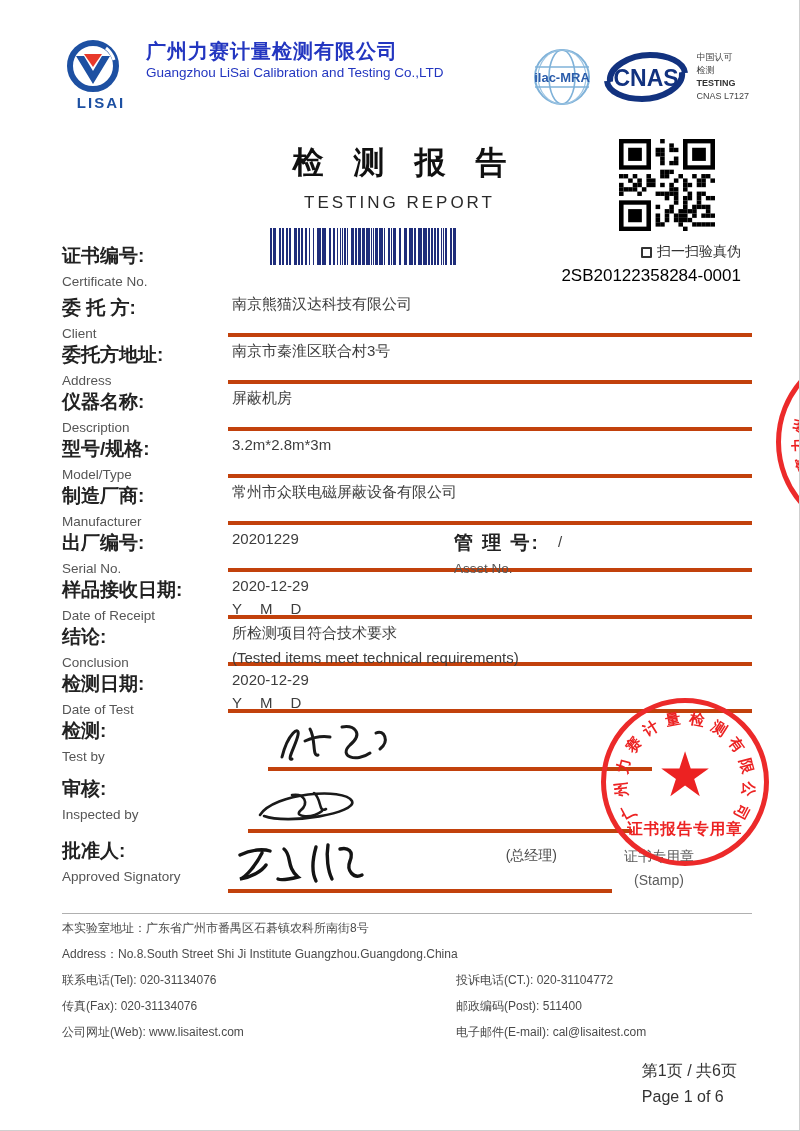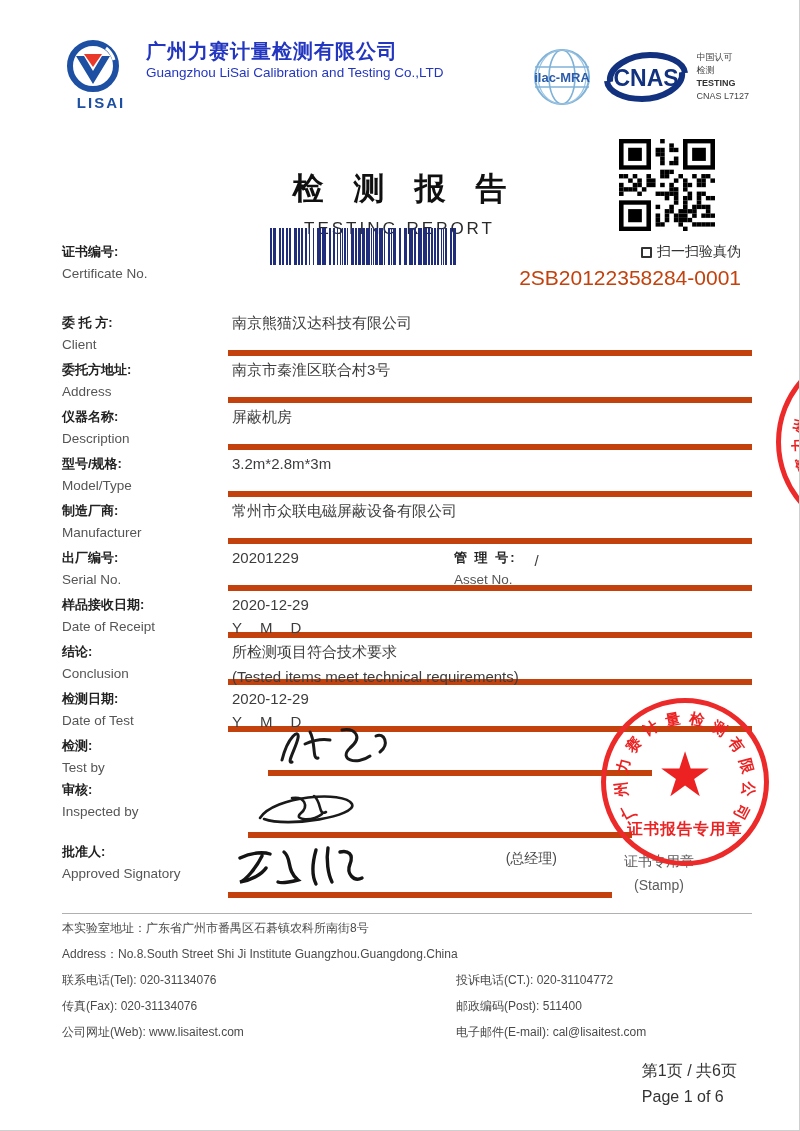--- a/index.html
+++ b/index.html
@@ -15,37 +15,37 @@
   .logo-wrap { width:78px; text-align:center; }
   .logo-text { color:#1d50a2; font-weight:bold; font-size:15px; letter-spacing:2px; margin-top:-2px; }
   .company { margin-left:6px; }
   .company-zh { color:#2336c0; font-weight:bold; font-size:20px; letter-spacing:1px; line-height:1.15; }
   .company-en { color:#2336c0; font-weight:normal; font-size:13.5px; margin-top:2px; }
   .accred { margin-left:auto; display:flex; align-items:center; gap:8px; padding-top:6px; }
   .cnas-txt { font-size:9px; color:#444; line-height:1.45; }
   .cnas-txt .b { font-weight:bold; color:#333; }
   
   .title-block { position:absolute; top:142px; left:0; width:100%; text-align:center; }
-  .title-zh { font-size:31px; font-weight:bold; color:#101010; letter-spacing:30px; padding-left:30px;margin-top:26px; }
+  .title-zh { font-size:31px; font-weight:bold; color:#101010; letter-spacing:30px; padding-left:30px; }
   .title-en { font-size:17px; color:#2a2a2a; letter-spacing:3px; margin-top:9px; }
   .qr { position:absolute; top:139px; left:619px; width:96px; height:92px; }
   
   .cert-label { position:absolute; top:243px; left:62px; }
-  .lab-zh { font-size:13px; font-weight:bold; color:#222; }
+  .lab-zh { font-size:19px; font-weight:bold; color:#222; }
   .lab-en { font-size:13.5px; color:#555; margin-top:5px; }
   .barcode { position:absolute; top:228px; left:270px; width:190px; height:37px; }
   .verify { position:absolute; top:243px; right:58px; text-align:right; }
   .verify-line { font-size:14px; color:#333; display:flex; align-items:center; justify-content:flex-end; gap:5px; }
   .scan-box { display:inline-block; width:11px; height:11px; border:2px solid #333; border-radius:1px; }
-  .verify-code { font-size:21px; color:#c2410c; margin-top:5px; }
+  .verify-code { font-size:17px; color:#000000; margin-top:5px; }
   
-  .form { position:absolute; top:290px; left:62px; width:690px;margin-top:19px; }
+  .form { position:absolute; top:290px; left:62px; width:690px; }
   .row { display:flex; }
   .row .label { width:166px; padding-top:5px; }
-  .row .value { flex:1; border-bottom:6px solid #c2410c; padding:5px 0 0 4px; font-size:15px; color:#3d3d3d; }
+  .row .value { flex:1; border-bottom:4px solid #c2410c; padding:5px 0 0 4px; font-size:15px; color:#3d3d3d; }
   .row .value .v2 { margin-top:6px; color:#3d3d3d; }
   .ymd { word-spacing:14px; }
   .h47 { height:47px; }
   .serial-val { display:flex; }
   .serial-left { flex:1; }
   .asset { width:298px; display:flex; }
   .asset .lab-zh { letter-spacing:2px; }
   .asset-val { font-size:15px; color:#3d3d3d; margin-left:18px; padding-top:3px; }
   .sig-row { position:relative; }
   .sig-row .value { flex:0 0 384px; display:flex; align-items:flex-end; }
@@ -394,21 +394,21 @@
       <div class="label">
           <div class="lab-zh">检测日期:</div>
           <div class="lab-en">Date of Test</div>
         </div>
       <div class="value">
           <div>2020-12-29</div>
           <div class="v2 ymd">Y M D</div>
         </div>
     </div>
 
-    <div class="row sig-row" style="height:44px;gap:40px;">
+    <div class="row sig-row" style="height:58px;gap:40px;">
       <div class="label">
           <div class="lab-zh">检测:</div>
           <div class="lab-en">Test by</div>
         </div>
       <div class="value">
         <svg width="130" height="48" viewBox="0 0 130 48">
           <g fill="none" stroke="#1a1a1a" stroke-width="3" stroke-linecap="round">
             <path d="M10 38 C16 14 28 6 26 16 C24 26 14 42 20 40"></path>
             <path d="M38 10 C44 20 40 38 46 36 M33 22 C42 18 52 17 58 18"></path>
             <path d="M70 8 C82 6 92 14 78 26 C66 37 84 44 98 34"></path>

